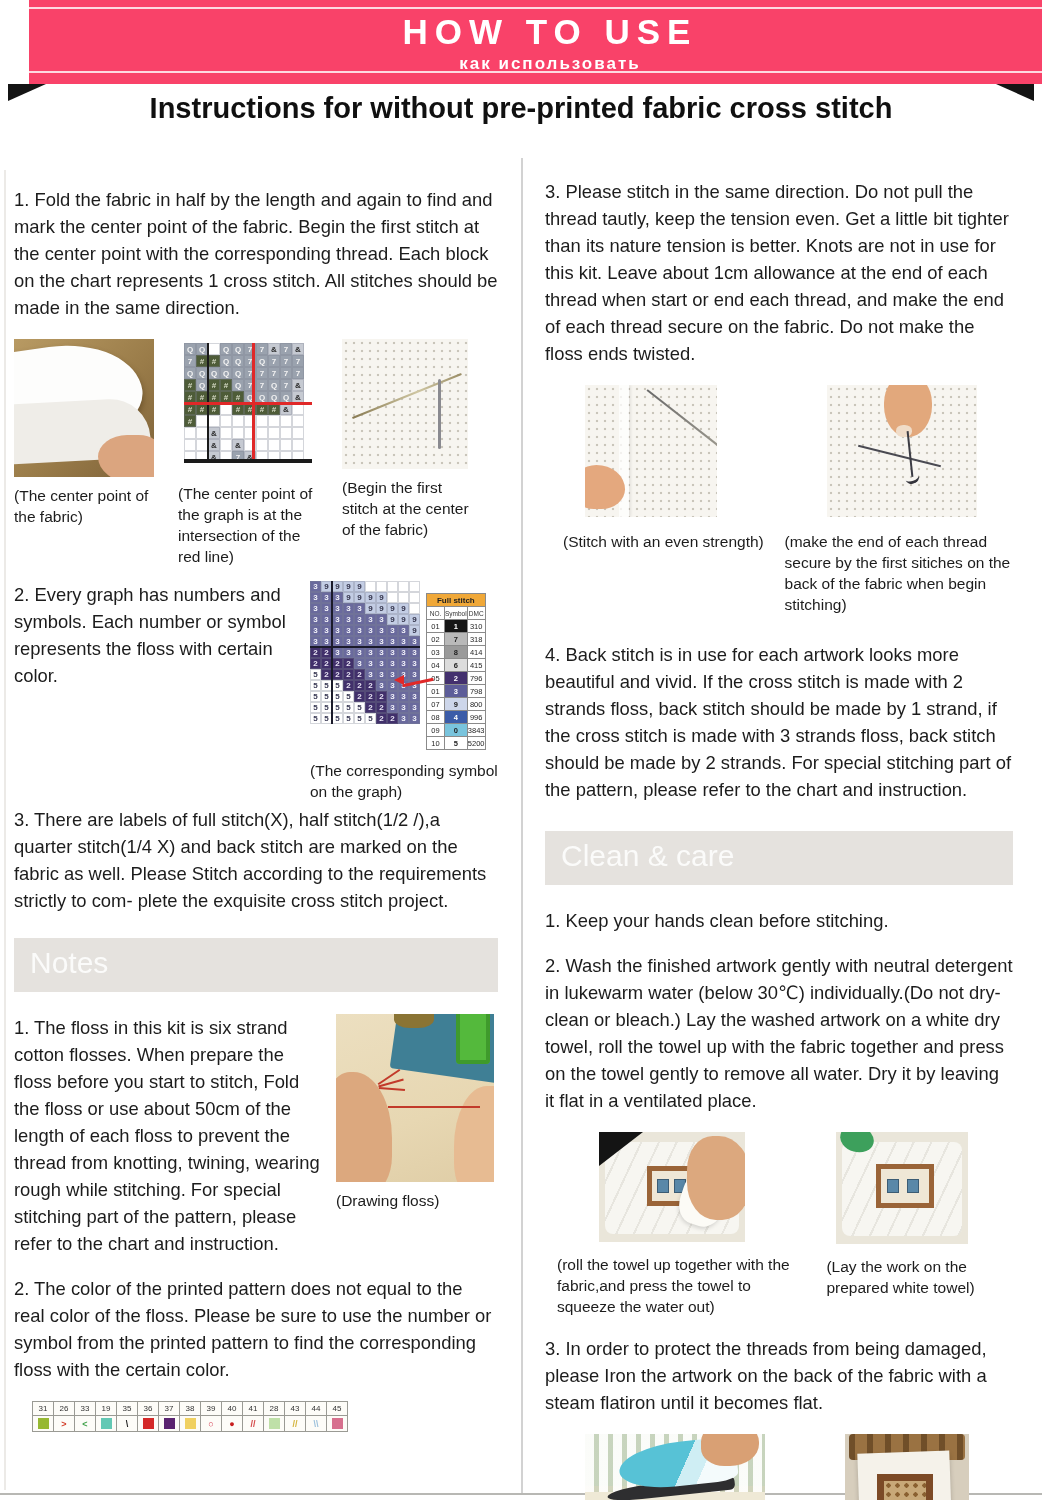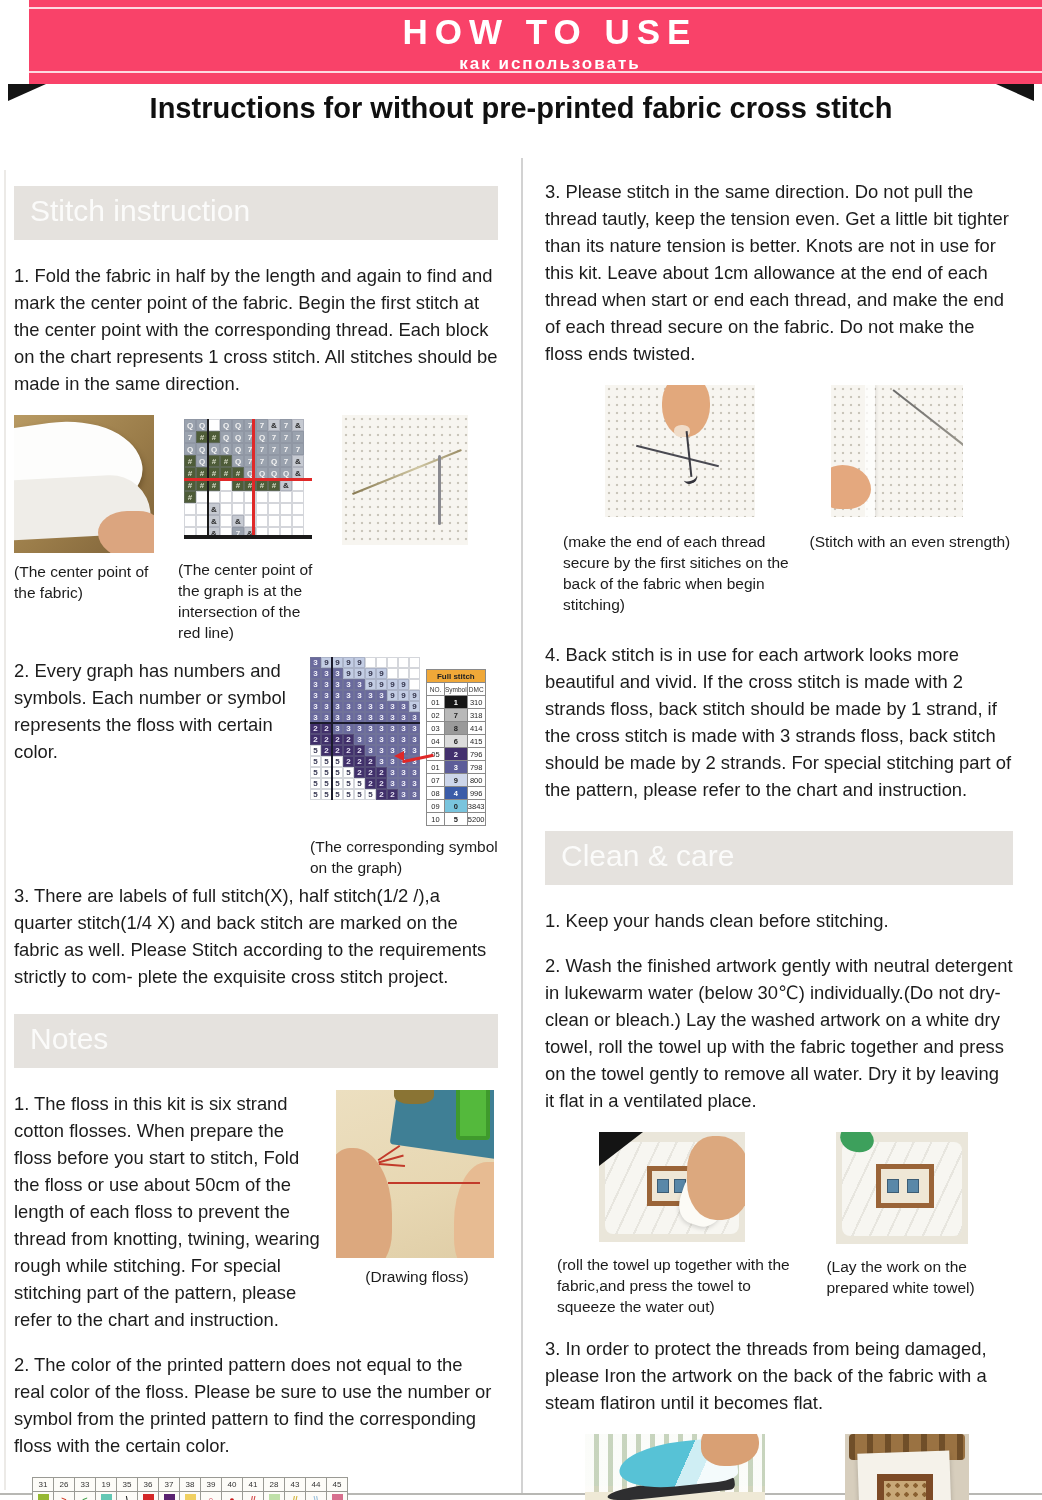--- a/index.html
+++ b/index.html
@@ -128,21 +128,20 @@
 <div class="fold right"></div>
 
 <div class="page-title">Instructions for without pre-printed fabric cross stitch</div>
 
 <div class="divider"></div>
 <div class="edge-left"></div>
 <div class="bottom-line"></div>
 
 <div class="col left">
 
-  <div class="sec-header">Stitch instruction</div>
 
   <p class="par">1. Fold the fabric in half by the length and again to find and mark the center point of the fabric. Begin the first stitch at the center point with the corresponding thread. Each block on the chart represents 1 cross stitch. All stitches should be made in the same direction.</p>
 
   <div class="figrow">
     <div class="figbox" style="width:146px">
       <div class="photo ph-fold" style="width:140px;height:138px">
         <div class="cloth"></div>
         <div class="cloth2"></div>
         <div class="finger"></div>
       </div>
@@ -257,20 +256,21 @@
             <div class="gline" style="left: 0px; bottom: 0px; width: 100%; height: 4px; background: rgb(26, 26, 26);"></div>
           </div>
       </div>
       <div class="cap">(The center point of the graph is at the intersection of the red line)</div>
     </div>
     <div class="figbox" style="width:132px;margin-right:0">
       <div class="photo aida" style="width:126px;height:130px">
         <div class="needle" style="width:118px;left:6px;top:56px;transform:rotate(-22deg)"></div>
         <div class="needle" style="width:3px;height:70px;left:96px;top:40px;background:#8a8a90"></div>
       </div>
+      <div class="cap">(Begin the first stitch at the center of the fabric)</div>
     </div>
   </div>
 
   <div style="display:flex">
     <p class="par" style="flex:1;padding-right:8px">2. Every graph has numbers and symbols. Each number or symbol represents the floss with certain color.</p>
     <div style="width:188px;position:relative">
       <div style="display:flex;align-items:flex-start">
         <div class="grid" id="symbol-grid" style="grid-template-columns: repeat(10, 11px);">
             <div class="gcell" style="height: 11px; width: 11px; background: rgb(106, 106, 157); color: rgb(240, 240, 248); font-size: 8px;">3</div>
             <div class="gcell" style="height: 11px; width: 11px; background: rgb(195, 205, 228); color: rgb(51, 51, 74); font-size: 8px;">9</div>
@@ -485,21 +485,21 @@
         <div class="mat"></div>
         <div class="tool"></div>
         <div class="spool"></div>
         <div class="hand1"></div>
         <div class="hand2"></div>
         <div class="thread"></div>
         <div class="strand" style="left:40px;top:62px;transform:rotate(-34deg)"></div>
         <div class="strand" style="left:42px;top:68px;transform:rotate(-16deg)"></div>
         <div class="strand" style="left:43px;top:74px;transform:rotate(4deg)"></div>
       </div>
-      <div class="cap" style="text-align:center">(Drawing floss)</div>
+      <div class="cap" style="text-align:left">(Drawing floss)</div>
     </div>
   </div>
 
   <p class="par">2. The color of the printed pattern does not equal to the real color of the floss. Please be sure to use the number or symbol from the printed pattern to find the corresponding floss with the certain color.</p>
 
   <div style="display:flex;align-items:center;margin-top:2px;margin-left:18px">
     <div>
       <table class="floss-table" id="floss-table">
           <tbody>
             <tr>
@@ -557,37 +557,37 @@
 
   </div>
 
 </div>
 
 <div class="col right">
 
   <p class="par">3. Please stitch in the same direction. Do not pull the thread tautly, keep the tension even. Get a little bit tighter than its nature tension is better. Knots are not in use for this kit. Leave about 1cm allowance at the end of each thread when start or end each thread, and make the end of each thread secure on the fabric. Do not make the floss ends twisted.</p>
 
   <div class="figrow" style="margin-top:16px">
+    <div style="width:212px;margin-left:18px">
+      <div class="photo aida ph-evenst" style="width:132px;height:132px;margin-left:22px">
+        <div class="foldline"></div>
+        <div class="needle2"></div>
+        <div class="finger"></div>
+      </div>
+      <div class="cap" style="margin-top:14px">(Stitch with an even strength)</div>
+    </div>
     <div style="width:238px;margin-left:18px">
       <div class="photo aida ph-secure" style="width:150px;height:132px;margin-left:42px">
         <div class="finger"></div>
         <div class="nail"></div>
         <div class="thr1"></div>
         <div class="thr2"></div>
         <div class="knot"></div>
       </div>
       <div class="cap" style="margin-top:14px">(make the end of each thread secure by the first sitiches on the back of the fabric when begin stitching)</div>
-    </div>
-    <div style="width:212px;margin-left:18px">
-      <div class="photo aida ph-evenst" style="width:132px;height:132px;margin-left:22px">
-        <div class="foldline"></div>
-        <div class="needle2"></div>
-        <div class="finger"></div>
-      </div>
-      <div class="cap" style="margin-top:14px">(Stitch with an even strength)</div>
     </div>
   </div>
 
   <p class="par" style="margin-top:26px">4. Back stitch is in use for each artwork looks more beautiful and vivid. If the cross stitch is made with 2 strands floss, back stitch should be made by 1 strand, if the cross stitch is made with 3 strands floss, back stitch should be made by 2 strands. For special stitching part of the pattern, please refer to the chart and instruction.</p>
 
   <div class="sec-header" style="margin-top:28px">Clean &amp; care</div>
 
   <p class="par">1. Keep your hands clean before stitching.</p>
   <p class="par">2. Wash the finished artwork gently with neutral detergent in lukewarm water (below 30℃) individually.(Do not dry-clean or bleach.) Lay the washed artwork on a white dry towel, roll the towel up with the fabric together and press on the towel gently to remove all water. Dry it by leaving it flat in a ventilated place.</p>
 

